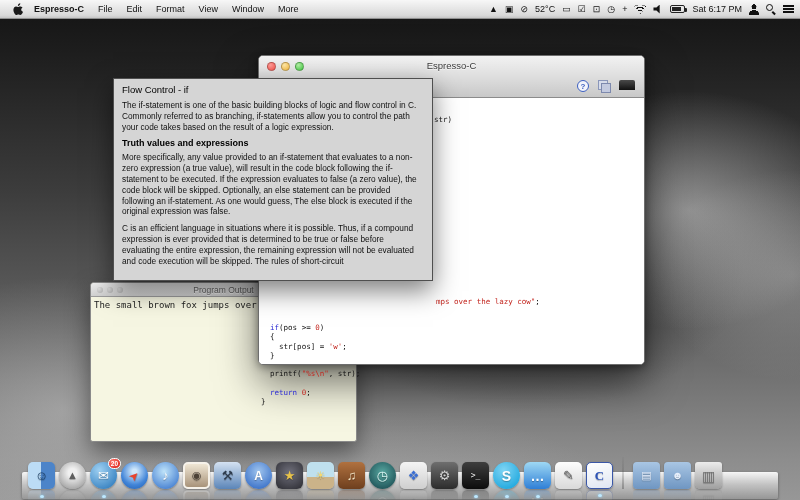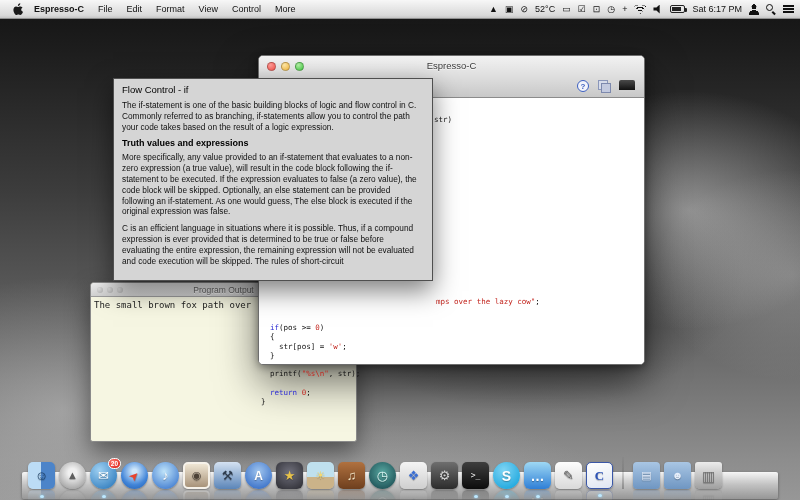--- a/index.html
+++ b/index.html
@@ -149,21 +149,21 @@
       <svg width="11" height="13" viewBox="0 0 11 13">
         <path d="M8.2 6.9c0-1.5 1.2-2.2 1.3-2.3-.7-1-1.8-1.2-2.2-1.2-.9-.1-1.8.5-2.3.5-.5 0-1.2-.5-2-.5C1.9 3.4.4 4.6.4 6.8c0 1.3.5 2.7 1.1 3.6.5.8 1.1 1.6 1.9 1.6.8 0 1-.5 2-.5s1.2.5 2 .5 1.3-.8 1.8-1.5c.6-.9.8-1.7.8-1.8 0 0-1.6-.6-1.8-1.8zM6.7 2.1c.4-.5.7-1.2.6-1.9-.6 0-1.3.4-1.8.9-.4.5-.7 1.2-.6 1.9.7 0 1.4-.4 1.8-.9z" fill="#1a1a1a"></path>
       </svg>
     </span>
     <span class="app-name">Espresso-C</span>
     <span style="display:flex">
         <span class="menu-item">File</span>
         <span class="menu-item">Edit</span>
         <span class="menu-item">Format</span>
         <span class="menu-item">View</span>
-        <span class="menu-item">Control</span>
+        <span class="menu-item">Window</span>
         <span class="menu-item">More</span>
       </span>
   </div>
   <div class="mb-right">
       <span class="status-glyph">▲</span>
       <span class="status-glyph">▣</span>
       <span class="status-glyph">⊘</span>
       <span class="status-text">52°C</span>
       <span class="status-glyph">▭</span>
       <span class="status-glyph">☑</span>
@@ -182,21 +182,21 @@
 
 <div class="output-win">
   <div class="output-titlebar">
     <div class="traffic" style="left:6px;top:4px;gap:4px">
       <span class="mini-light lgray"></span>
       <span class="mini-light lgray"></span>
       <span class="mini-light lgray"></span>
     </div>
     <div class="output-title">Program Output</div>
   </div>
-  <div class="output-body"><div>The small brown fox path over</div></div>
+  <div class="output-body"><div>The small brown fox jumps over</div></div>
 </div>
 
 <div class="editor-win">
   <div class="editor-header">
     <div class="traffic" style="left:8px;top:6px">
       <span class="light lr"></span>
       <span class="light ly"></span>
       <span class="light lg"></span>
     </div>
     <div class="editor-title">Espresso-C</div>

